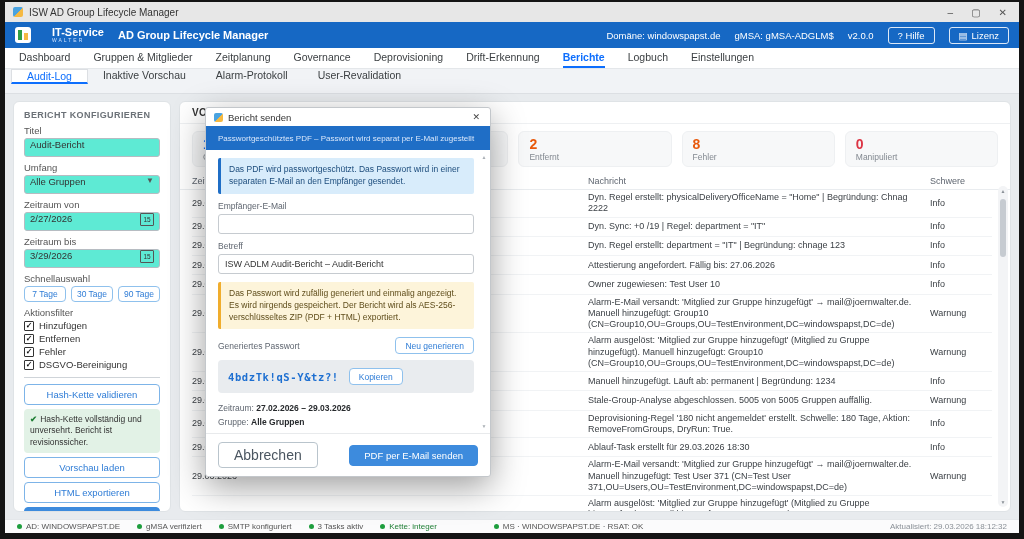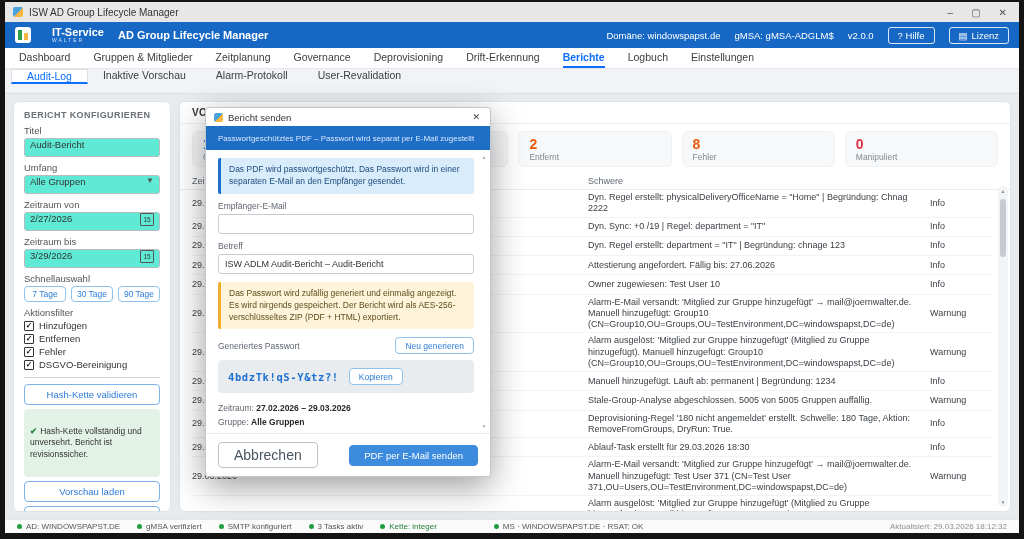--- a/index.html
+++ b/index.html
@@ -49,21 +49,21 @@
   .cal:before{content:"15"}
   .qrow{display:flex;gap:5px;margin-top:2px}
   .qbtn{border:1px solid #8fc1ed;color:#2e7cd6;border-radius:4px;padding:2px 0;font-size:8.5px;background:#fff;flex:1;text-align:center;cursor:pointer;white-space:nowrap}
   .cb-row{display:flex;align-items:center;margin:2px 0;font-size:9.5px;cursor:pointer}
   .cb{width:10px;height:10px;border:1px solid #333;border-radius:1px;display:inline-flex;align-items:center;justify-content:center;font-size:8px;font-weight:bold;margin-right:5px;color:#111;flex-shrink:0}
   .cb:before{content:"✓"}
   .sb-hr{border:none;border-top:1px solid #cfd4d9;margin:7px 0 6px}
   .btn{border-radius:4px;height:21px;display:flex;align-items:center;justify-content:center;font-size:9.5px;margin:4px 0;cursor:pointer;white-space:nowrap}
   .btn-outline{border:1px solid #7db4e8;color:#2e7cd6;background:#fff}
   .btn-primary{background:#3d8bdd;color:#fff;border:1px solid #3d8bdd}
-  .okbox{background:#e2f2e6;border-radius:4px;padding:17px 6px;font-size:8.5px;color:#333;line-height:1.35;margin:4px 0}
+  .okbox{background:#e2f2e6;border-radius:4px;padding:5px 6px;font-size:8.5px;color:#333;line-height:1.35;margin:4px 0}
   .okbox .chk{color:#1e7e34;font-weight:bold;margin-right:3px}
 
   
   .main{flex:1;background:#fff;border:1px solid #dfe3e6;border-radius:6px;display:flex;flex-direction:column;overflow:hidden;position:relative;min-width:0}
   .main-head{display:flex;align-items:center;gap:10px;padding:5px 12px;border-bottom:1px solid #eef0f2;flex-shrink:0}
   .mh-title{font-size:10px;font-weight:bold;color:#333;letter-spacing:.3px}
   .mh-count{font-size:9.5px;color:#8a9097}
   .stats{display:flex;gap:10px;padding:7px 12px 6px;flex-shrink:0}
   .stat{flex:1;background:#f7f8f9;border:1px solid #eef0f2;border-radius:6px;padding:4px 10px;min-width:0}
   .stat-num{font-size:14px;font-weight:bold;color:#333;line-height:1.15}
@@ -297,20 +297,21 @@
       <div class="thead tgrid">
 
           <span>Zeitstempel</span>
 
           <span></span>
 
           <span></span>
 
           <span></span>
 
+          <span>Nachricht</span>
 
           <span>Schwere</span>
 
       </div>
 
       <div class="rows">
 
           <div class="trow tgrid">
             <span class="c-ts">29.03.2026</span>
             <span class="c-act"><span class="badge" style="visibility: hidden;"></span></span>

